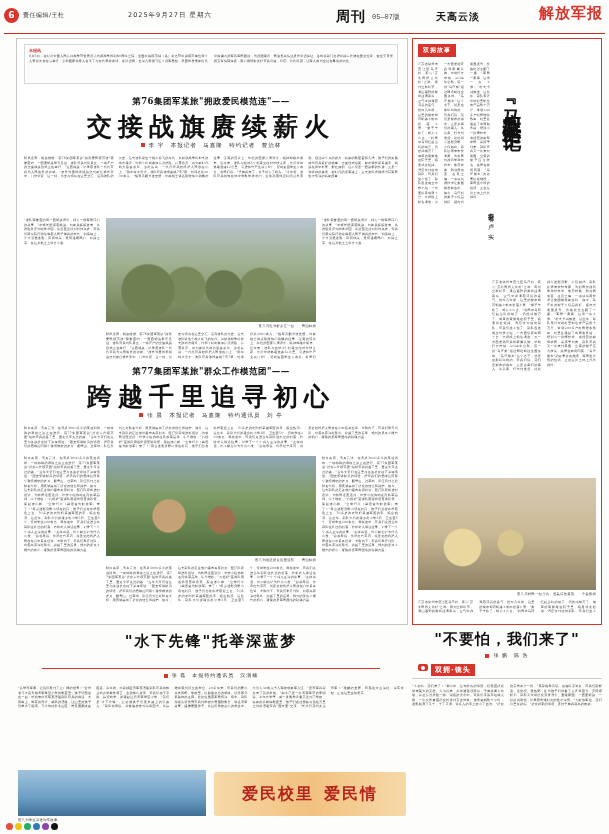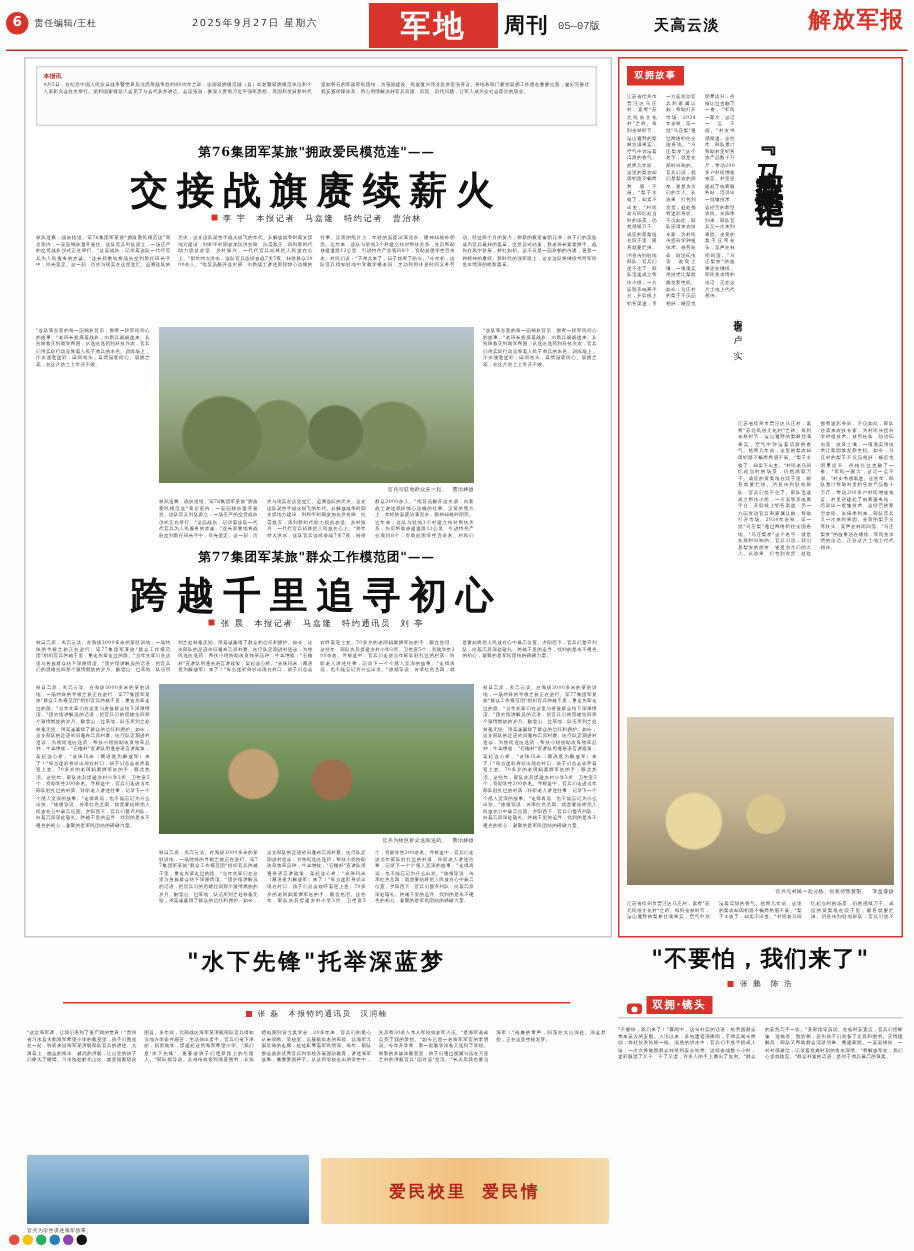--- a/index.html
+++ b/index.html
@@ -66,21 +66,21 @@
     padding:2px 5px;letter-spacing:1px;}
 
   
   .bot-title{position:absolute;font-weight:bold;color:#111;font-family:"DejaVu Serif","Liberation Serif",serif;}
   .hr-red{position:absolute;background:#d9342b;height:1px;}
   .hr-gray{position:absolute;background:#cfcfcf;height:1px;}
 
   .banner{position:absolute;left:214px;top:772px;width:192px;height:44px;
     background:linear-gradient(90deg,#f6d9a8,#f2c17f,#f6d9a8);
     display:flex;align-items:center;justify-content:center;gap:10px;border-radius:2px;}
-  .banner span{font-size:11px;font-weight:bold;color:#b3231b;letter-spacing:2px;
+  .banner span{font-size:16px;font-weight:bold;color:#b3231b;letter-spacing:2px;
     font-family:Liberation Mono, monospace;}
 
   .colorbar{position:absolute;left:6px;bottom:4px;display:flex;gap:2px;}
   .colorbar i{width:7px;height:7px;display:block;border-radius:50%;}
 
   .photo-people{background:
       radial-gradient(circle at 20% 70%, #6e7f52 0 14%, transparent 15%),
       radial-gradient(circle at 38% 66%, #7b8a5c 0 13%, transparent 14%),
       radial-gradient(circle at 56% 68%, #69794f 0 13%, transparent 14%),
       radial-gradient(circle at 74% 70%, #7c8b5d 0 13%, transparent 14%),
@@ -101,21 +101,20 @@
 <body>
 
 <div class="page">
 
   <div class="masthead">
     <div class="mh-left">
       <div class="page-badge">6</div>
       <div class="mh-editor">责任编辑/王杜</div>
     </div>
     <div class="mh-date">2025年9月27日 星期六</div>
-    <div class="mh-logo">军地</div>
     <div class="mh-weekly">周刊</div>
     <div class="mh-pages">05—07版</div>
     <div class="mh-section">天高云淡</div>
     <div class="mh-brand">解放军报</div>
     <div class="mh-rule"></div>
   </div>
 
   <div class="main-frame"></div>
   <div class="right-frame"></div>
 
@@ -180,21 +179,21 @@
   <div class="txt cols5" style="position:absolute;left:18px;top:686px;width:386px;height:80px;overflow:hidden;">"这堂海军课，让我们看到了更广阔的世界！"贵州省习水县天鹅海军希望小学的教室里，孩子们围坐在一起，聆听来自海军某潜艇部队官兵的讲述。大屏幕上，幽蓝的海水、威武的潜艇，让山里的孩子们睁大了眼睛。习水地处黔北山区，曾是国家级贫困县。多年前，北部战区海军某潜艇部队官兵得知当地办学条件艰苦，主动伸出援手。官兵们省下津贴，捐资助学，援建起这所海军希望小学。"我们是'水下先锋'，更要做孩子们逐梦路上的引路人。"部队领导说。从修缮校舍到添置图书，从捐赠电脑到设立奖学金，20多年来，官兵们的爱心从未间断。学校里，以舰艇命名的班级、以海军元素装饰的走廊，处处彰显着军民情深。每年，部队都会选派优秀官兵到学校开展国防教育，讲述海军故事，播撒爱国种子。从这所学校走出的学生中，先后有30余人考入军校或参军入伍。"是海军叔叔点亮了我的梦想。"如今已是一名海军军官的李明说。今年开学季，新一批教学设备又送到了学校。崭新的多媒体教室里，孩子们通过视频与远在万里之外的潜艇官兵"面对面"交流。"长大后我也要当海军！"稚嫩的童声，回荡在大山深处。深蓝梦想，正在这里生根发芽。</div>
 
   <div class="photo photo-sea" style="left:18px;top:770px;width:188px;height:46px;"></div>
   <div class="cap" style="left:18px;top:818px;width:188px;">官兵为学生讲述海军故事。</div>
 
   <div class="bot-title" style="left:412px;top:630px;width:190px;text-align:center;font-size:15px;letter-spacing:1px;">"不要怕，我们来了"</div>
   <div class="byline" style="left:412px;top:652px;width:190px;font-size:5px;">
     <span class="sq"></span><span>张 鹏　陈 浩</span>
   </div>
 
-  <div style="position:absolute;left:418px;top:664px;display:flex;align-items:flex-end;gap:3px;">
+  <div style="position:absolute;left:418px;top:664px;display:flex;align-items:flex-start;gap:3px;">
     <span class="camera"></span>
     <span style="background:#d9342b;color:#fff;font-size:7px;font-weight:bold;padding:1px 4px;letter-spacing:1px;">双拥·镜头</span>
   </div>
 
   <div class="hr-gray" style="left:412px;top:678px;width:190px;"></div>
 
   <div class="txt cols2" style="position:absolute;left:412px;top:684px;width:190px;height:140px;overflow:hidden;">"不要怕，我们来了！"暴雨中，这句朴实的话语，给受困群众带来莫大的安慰。入汛以来，多地遭遇强降雨，子弟兵闻令而动，奔赴抗洪抢险一线。湍急的洪水中，官兵们手挽手组成人墙，一次次将被困群众转移到安全地带。连续奋战数十小时，迷彩服湿了又干、干了又湿，许多人的手上磨出了血泡。"群众的安危高于一切。"某部指导员说。在临时安置点，官兵们搭帐篷、送物资、熬热粥，还为孩子们准备了文具和图书。灾情缓解后，部队又帮助群众清淤消杀、重建家园。一面面锦旗、一封封感谢信，记录着危难时刻的鱼水深情。"有解放军在，我们心里就踏实。"群众朴素的话语，是对子弟兵最高的褒奖。</div>
 
   <div class="banner">
     <span>爱民校里</span>

